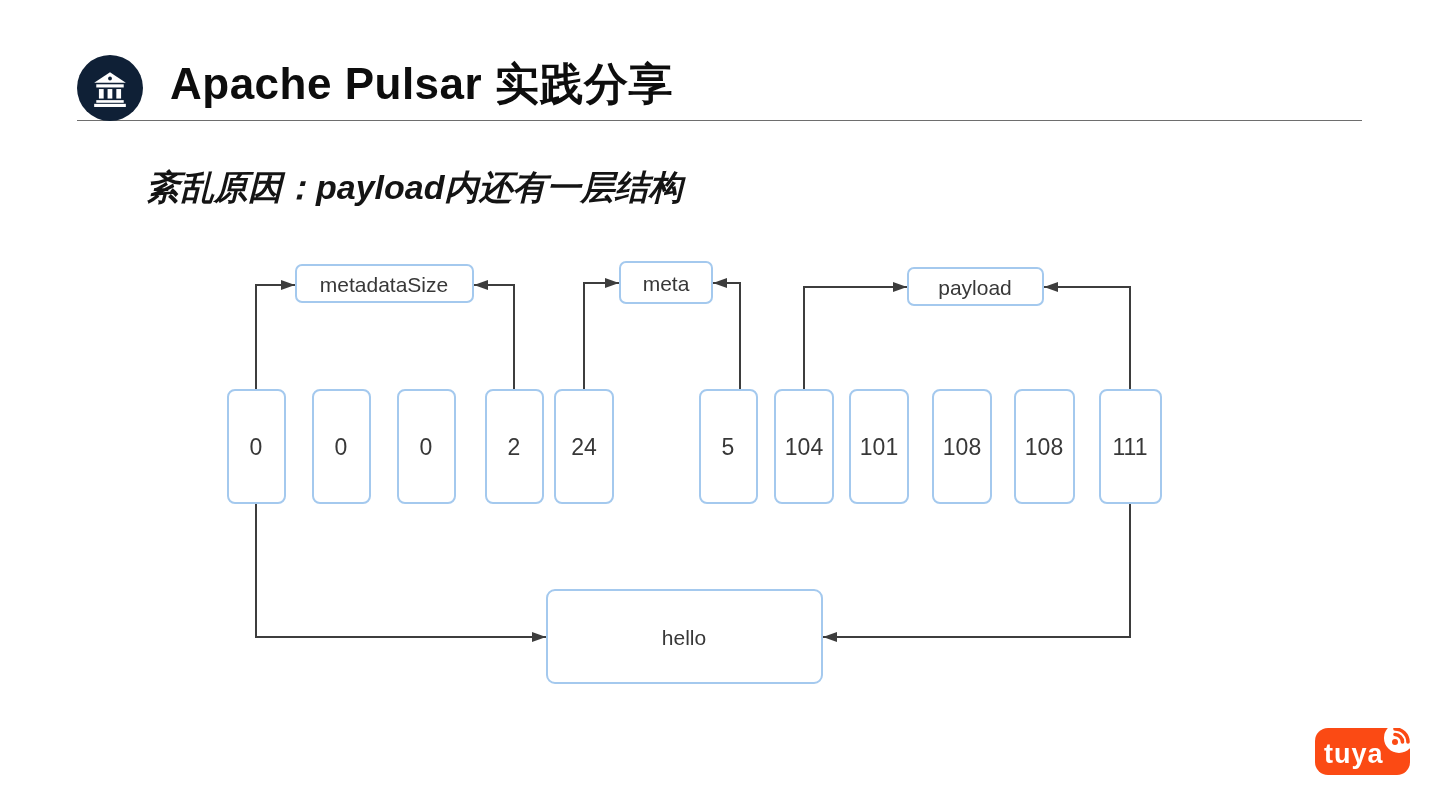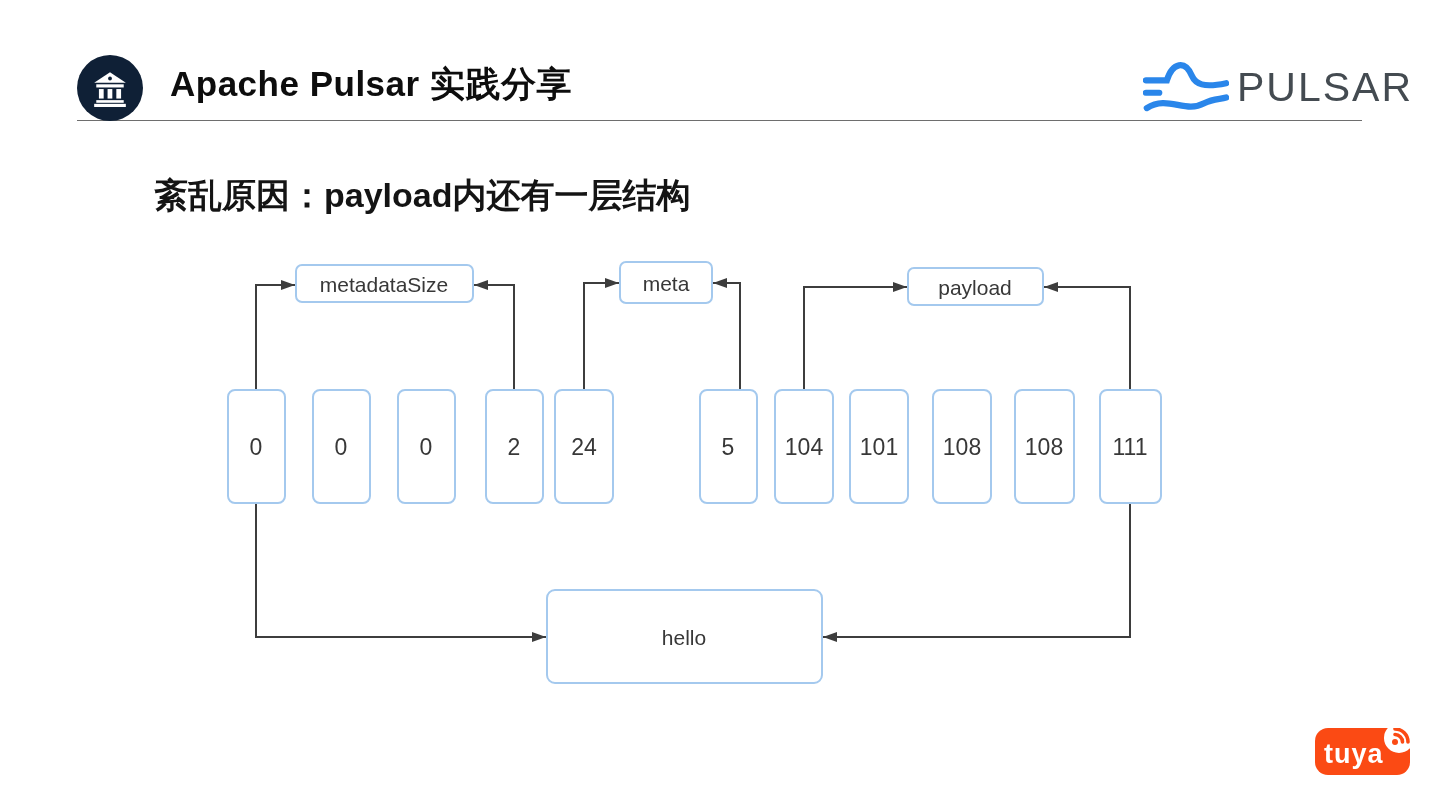--- a/index.html
+++ b/index.html
@@ -3,30 +3,30 @@
 <meta charset="utf-8">
 <style>
   html,body{margin:0;padding:0;background:#ffffff;}
   body{width:1440px;height:810px;position:relative;overflow:hidden;
        font-family:"Liberation Sans","DejaVu Sans",sans-serif;}
   .slide{position:absolute;inset:0;background:#ffffff;}
 
   
   .badge{position:absolute;left:77px;top:55px;width:66px;height:66px;border-radius:50%;
          background:#0f2036;display:flex;align-items:center;justify-content:center;z-index:2;}
-  .page-title{position:absolute;left:170px;top:62px;margin:0;font-size:35px;line-height:44px;
+  .page-title{position:absolute;left:170px;top:62px;margin:0;font-size:44px;line-height:44px;
               font-weight:bold;color:#0d0d0d;letter-spacing:.5px;white-space:nowrap;}
   .divider{position:absolute;left:77px;top:120px;width:1285px;height:0;
            border-top:1.5px solid #6e6e6e;}
   .pulsar-logo{position:absolute;left:1143px;top:58px;display:flex;align-items:center;gap:8px;}
   .pulsar-text{font-size:41px;color:#444b51;letter-spacing:2px;line-height:58px;}
 
   
-  .heading{position:absolute;left:138px;top:155px;margin:16px;font-size:34px;line-height:48px;
-           font-weight:bold;color:#141414;white-space:nowrap;}
+  .heading{position:absolute;left:138px;top:155px;margin:8px;font-size:34px;line-height:48px;
+           font-weight:bold;color:#141414;white-space:nowrap;font-style:italic;}
 
   
   .diagram{position:absolute;left:0;top:0;width:1440px;height:810px;}
   .node-rect{fill:#ffffff;stroke:#a4c9ee;stroke-width:2;}
   .node-text{fill:#383838;font-size:21px;font-family:"Liberation Sans",sans-serif;
              text-anchor:middle;dominant-baseline:central;}
   .byte-text{fill:#383838;font-size:23px;font-family:"Liberation Sans",sans-serif;
              text-anchor:middle;dominant-baseline:central;}
   .connector{fill:none;stroke:#3d3d3d;stroke-width:2;}
 
@@ -46,30 +46,20 @@
       <rect x="7.5" y="19" width="4.5" height="9" fill="#ffffff"></rect>
       <rect x="15.7" y="19" width="4.5" height="9" fill="#ffffff"></rect>
       <rect x="24" y="19" width="4.5" height="9" fill="#ffffff"></rect>
       <rect x="5" y="29.5" width="26" height="2.5" fill="#ffffff"></rect>
       <rect x="3" y="33" width="30" height="3" fill="#ffffff"></rect>
     </svg>
   </div>
   <h1 class="page-title">Apache Pulsar 实践分享</h1>
   <div class="divider"></div>
 
-  <div class="pulsar-logo">
-    <svg width="86" height="58" viewBox="0 0 90 60">
-      <g fill="none" stroke="#2a86ea" stroke-width="6.5" stroke-linecap="round">
-        <path d="M3,23 H25 C31,4 44,2 51,18 C55,27 63,31 87,26"></path>
-        <path d="M3,36 H17"></path>
-        <path d="M4,52 C26,38 44,58 64,47 C74,42 81,43 87,41"></path>
-      </g>
-    </svg>
-    <span class="pulsar-text">PULSAR</span>
-  </div>
 
   <h2 class="heading">紊乱原因：payload内还有一层结构</h2>
 
   <svg class="diagram" viewBox="0 0 1440 810">
     <defs>
       <marker id="arrow" markerUnits="userSpaceOnUse" markerWidth="15" markerHeight="11" refX="14" refY="5" orient="auto">
         <path d="M0,0 L14,5 L0,10 Z" fill="#3d3d3d"></path>
       </marker>
     </defs>
 

